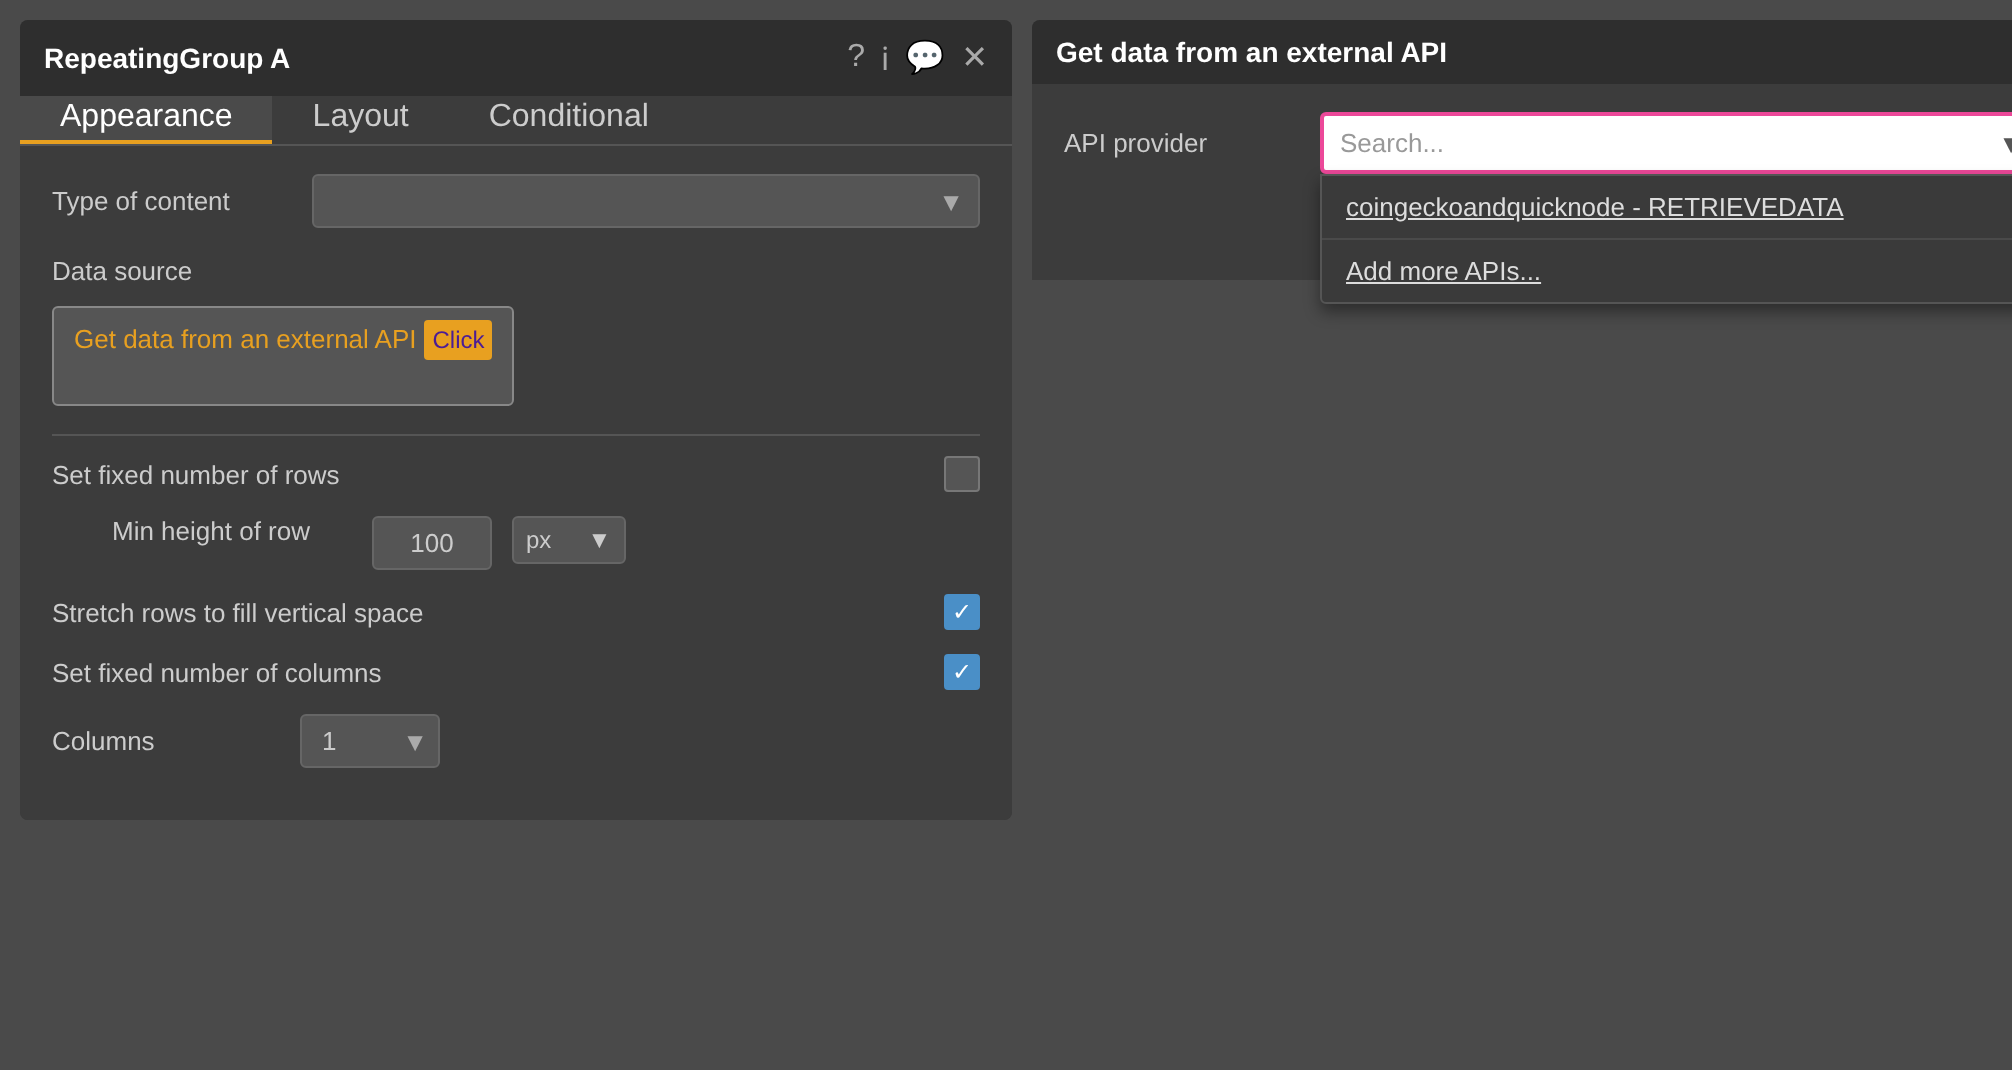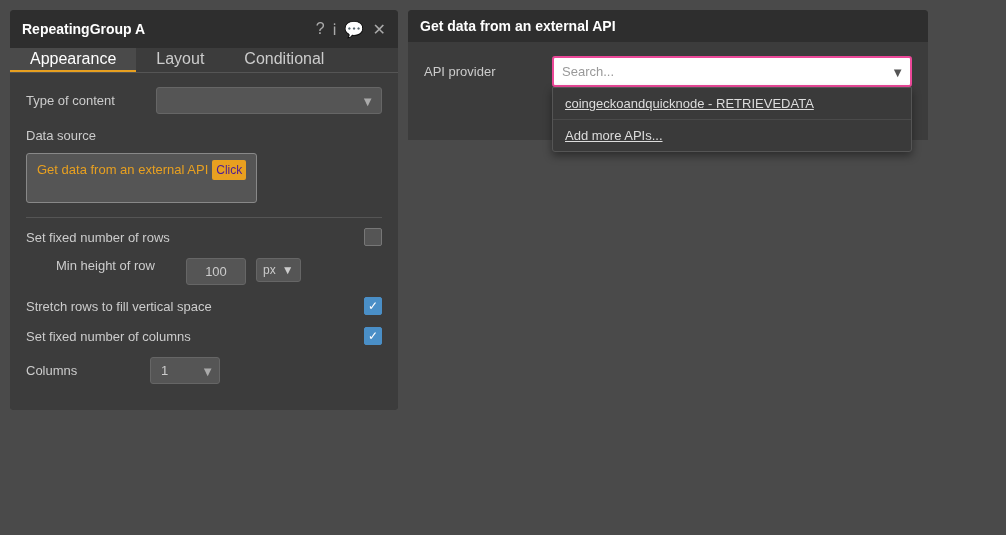--- a/index.html
+++ b/index.html
@@ -12,21 +12,21 @@
       align-items: flex-start;
       padding: 10px;
       gap: 10px;
       width: 1006px;
       min-height: 535px;
     }
 
     
     .left-panel {
       background: #3c3c3c;
-      width: 388px;
+      width: 496px;
       border-radius: 4px;
       overflow: hidden;
       flex-shrink: 0;
     }
 
     .panel-header {
       background: #2e2e2e;
       padding: 8px 12px;
       display: flex;
       align-items: center;
@@ -202,21 +202,21 @@
     .unit-select {
       background: #555;
       border: 1px solid #666;
       color: #ccc;
       padding: 4px 6px;
       border-radius: 3px;
       font-size: 12px;
       cursor: pointer;
       display: flex;
       align-items: center;
-      gap: 6px;
+      gap: 18px;
     }
 
     .columns-row {
       display: flex;
       align-items: center;
       margin-bottom: 12px;
       gap: 4px;
     }
 
     .columns-select-wrapper {

